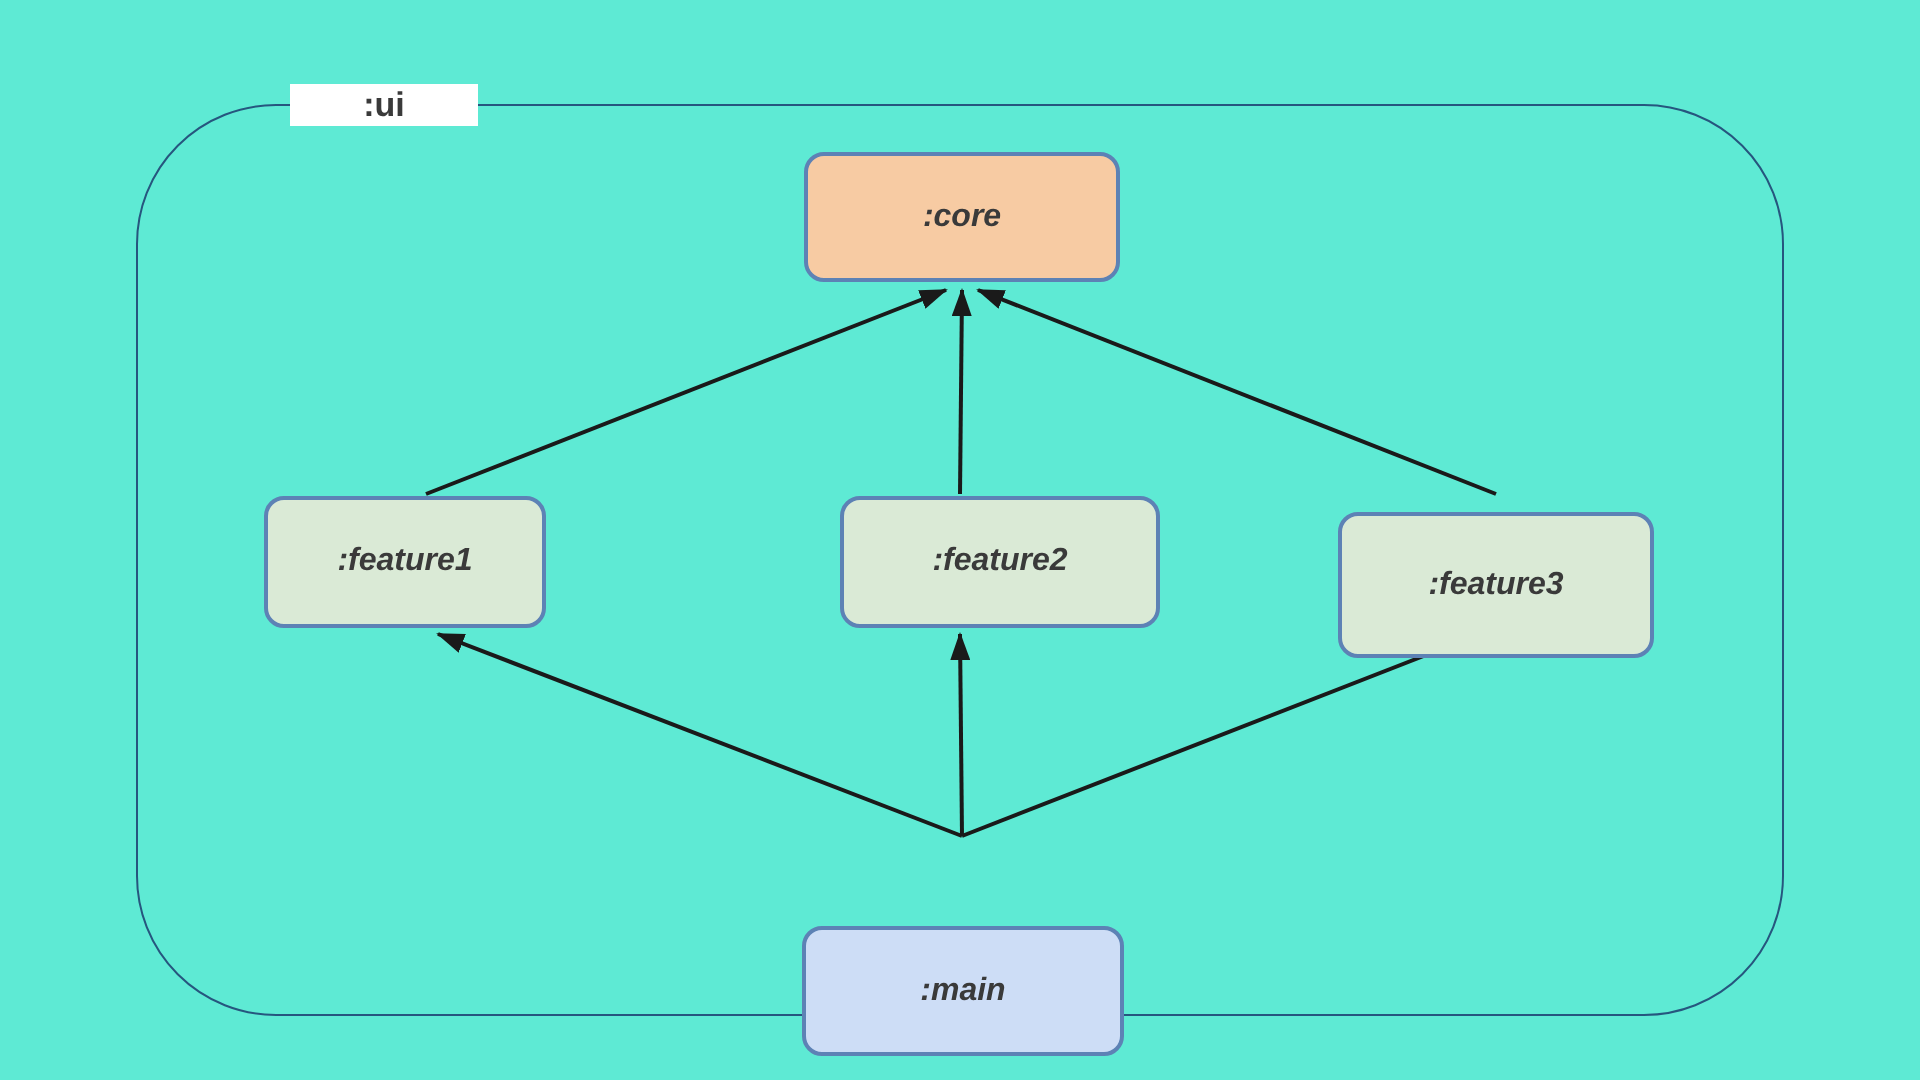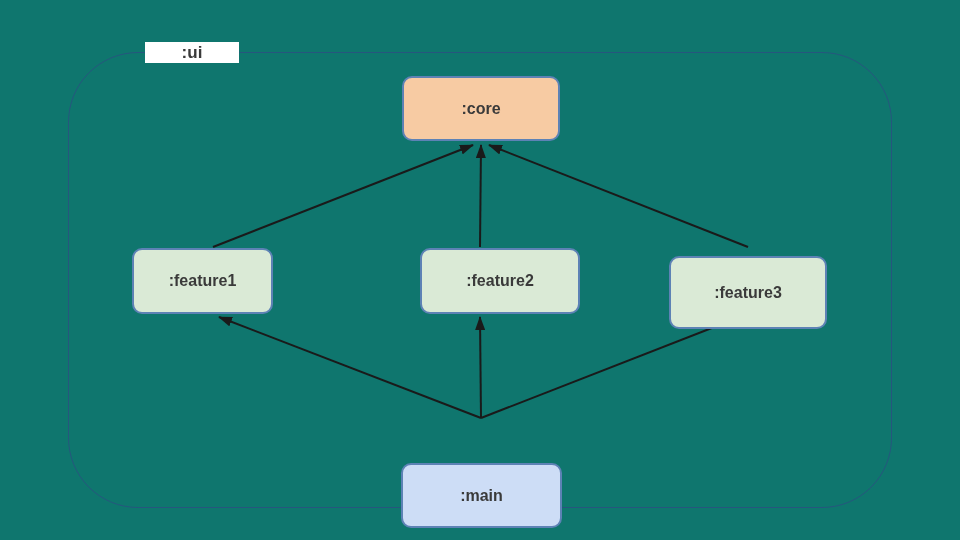--- a/index.html
+++ b/index.html
@@ -5,21 +5,21 @@
   html, body {
     margin: 0;
     padding: 0;
     background: #ffffff;
     font-family: "Liberation Sans", sans-serif;
   }
   .stage {
     position: relative;
     width: 960px;
     height: 540px;
-    background: #0f766e;
+    background: #5eead4;
     overflow: hidden;
   }
   .group-box {
     position: absolute;
     left: 68px;
     top: 52px;
     width: 824px;
     height: 456px;
     border: 1px solid #26567E;
     border-radius: 70px;
@@ -50,20 +50,21 @@
     position: absolute;
     border: 2px solid #5D82B5;
     border-radius: 10px;
     display: flex;
     align-items: center;
     justify-content: center;
     font-weight: bold;
     font-size: 16px;
     color: #3A3A3A;
     box-sizing: border-box;
+    font-style: italic;
   }
 </style>
 </head>
 <body>
 
 <div class="stage">
   <div class="group-box"></div>
   <div class="group-label">:ui</div>
   <svg class="edges" id="edges" viewBox="0 0 960 540">
     <defs>

